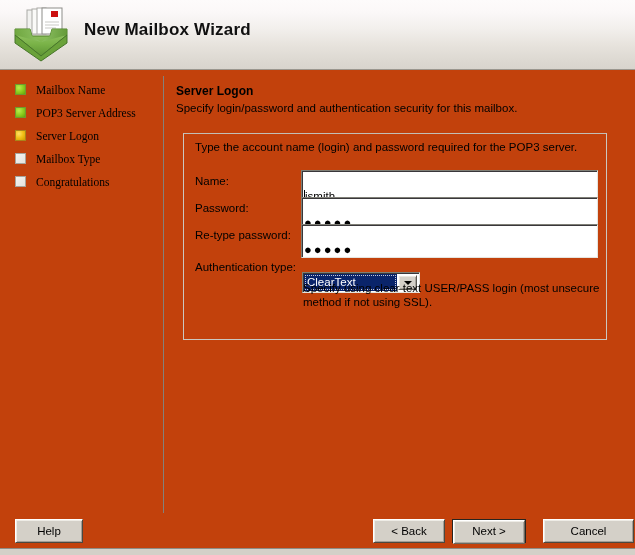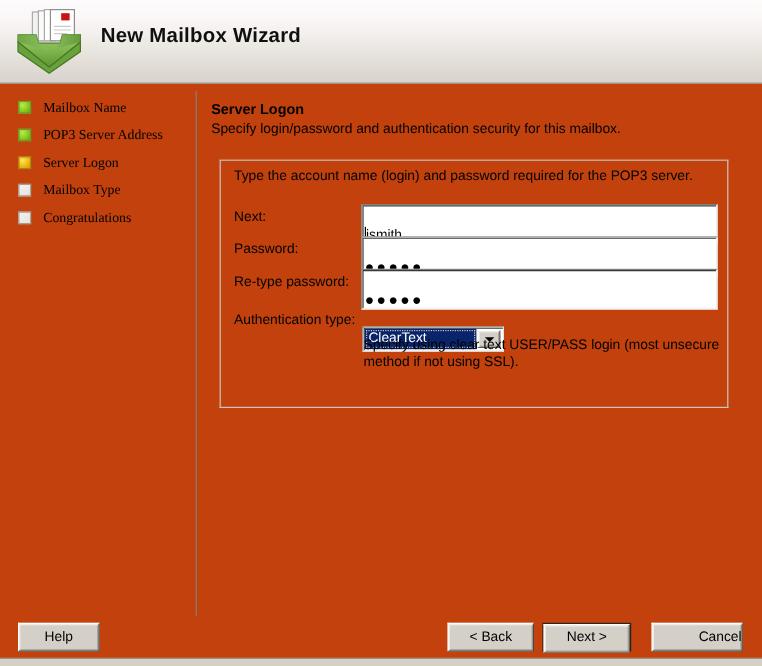--- a/index.html
+++ b/index.html
@@ -379,21 +379,21 @@
 
   <div class="content">
     <p class="pane-title">Server Logon</p>
     <p class="pane-sub">Specify login/password and authentication security for this mailbox.</p>
   </div>
 
   <div class="groupbox"></div>
   <div class="gb-text">Type the account name (login) and password required for the POP3 server.</div>
 
   <div class="frow" style="left:195px; top:172px; width:403px;">
-    <span class="flabel">Next:</span>
+    <span class="flabel">Name:</span>
   </div>
   <div class="textbox" style="left:301px; top:170px; width:297px;">
     <span class="caret"></span><span>jsmith</span>
   </div>
 
   <div class="frow" style="left:195px; top:199px; width:403px;">
     <span class="flabel">Password:</span>
   </div>
   <div class="textbox" style="left:301px; top:197px; width:297px;">
     <span class="dots">●●●●●</span>
@@ -419,18 +419,18 @@
   <div class="helptext">Specify using clear text USER/PASS login (most unsecure method if not using SSL).</div>
 
   <button class="btn" style="left:373px; top:519px; width:72px;">&lt; Back</button>
 
   <button class="btn" style="left:15px; top:519px; width:68px;">Help</button>
 
   <button class="btn default" style="left:452px; top:519px; width:74px;">
     <span class="inner">Next &gt;</span>
   </button>
 
-  <button class="btn" style="left:543px; top:519px; width:76px;text-align:right;">Cancel</button>
+  <button class="btn" style="left:543px; top:519px; width:91px;">Cancel</button>
 
   <div class="bottom-rule"></div>
   <div class="bottom-strip"></div>
 
 </div>
 
 </body></html>

